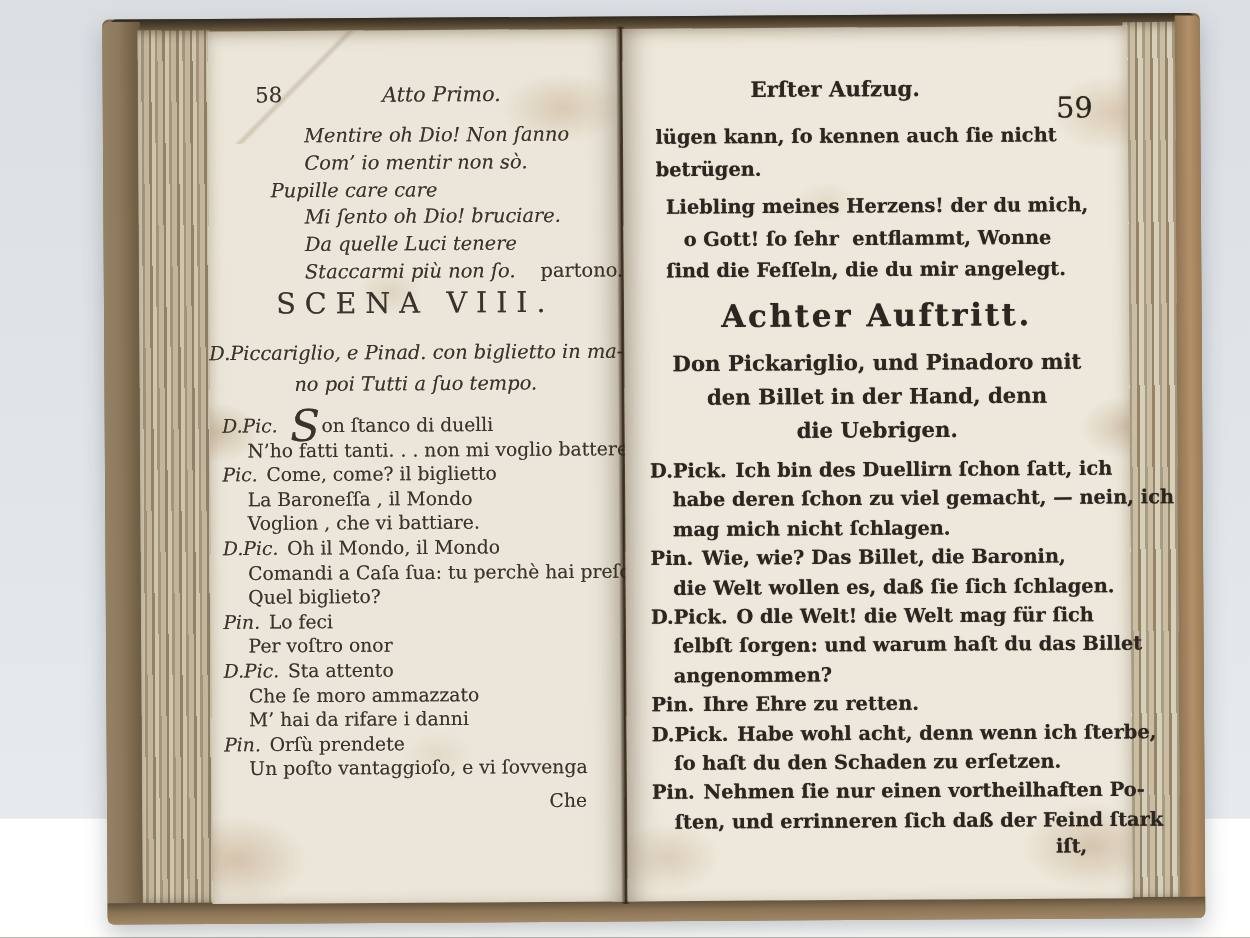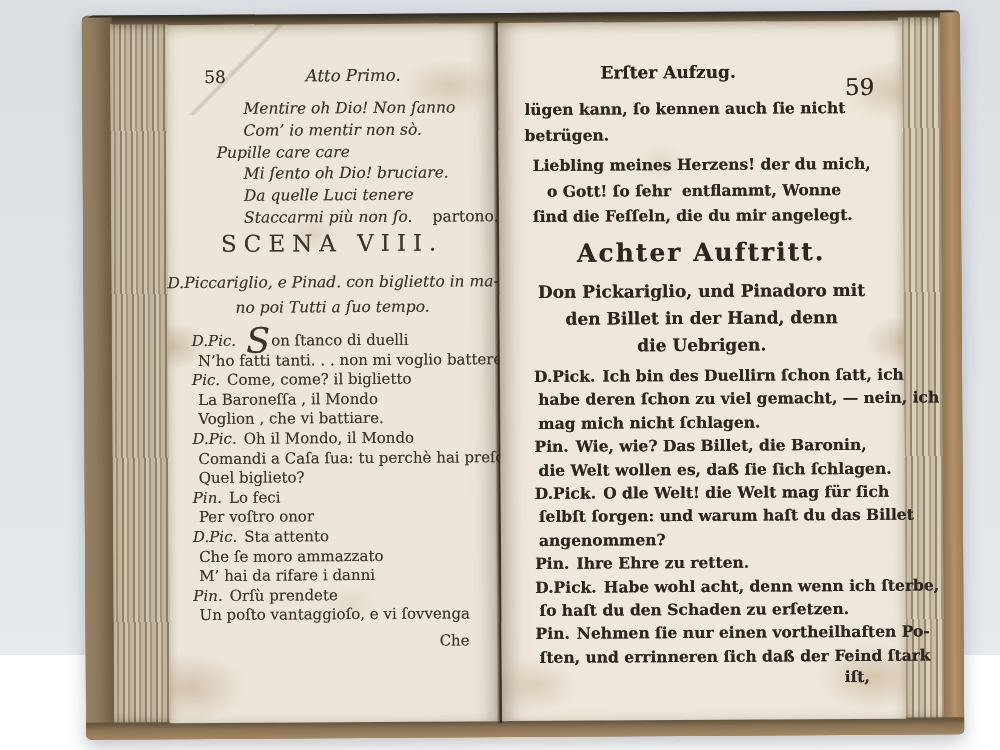--- a/index.html
+++ b/index.html
@@ -48,21 +48,21 @@
         box-shadow:inset 16px 0 20px -10px rgba(90,70,50,0.45),
                    inset -8px 0 14px -8px rgba(120,100,70,0.40),
                    inset 0 10px 14px -10px rgba(120,100,70,0.5);}
   .gutter{position:absolute;left:411px;top:8px;bottom:14px;width:7px;
         background:linear-gradient(90deg,rgba(70,50,30,0.10),rgba(35,25,15,0.78) 50%,rgba(70,50,30,0.15));}
   .crease{position:absolute;left:0;top:0;width:140px;height:90px;
         background:linear-gradient(135deg,transparent 48%,rgba(120,100,70,0.25) 50%,transparent 52%);}
 
   .blk{position:absolute;}
   .ln{white-space:pre;}
-  .sp{padding-right:7px;margin-left:14px;}
+  .sp{padding-right:7px;}
 
   
   .page-left{font-size:15px;text-shadow:0 0 0.5px rgba(60,50,40,0.55);}
   .hdr-l{left:0;top:42px;width:330px;height:22px;font-size:16.5px;}
   .hdr-l .title{position:absolute;left:92px;width:190px;text-align:center;font-style:italic;}
   .hdr-l .num{position:absolute;left:38px;top:0;font-size:17px;}
   .verse{left:50px;top:74px;font-style:italic;font-size:15.5px;line-height:21.8px;}
   .verse .i1{padding-left:27px;}
   .verse .tail{font-style:normal;margin-left:20px;}
   .scena{left:0;top:206px;width:330px;text-align:center;font-size:23px;letter-spacing:7px;}

